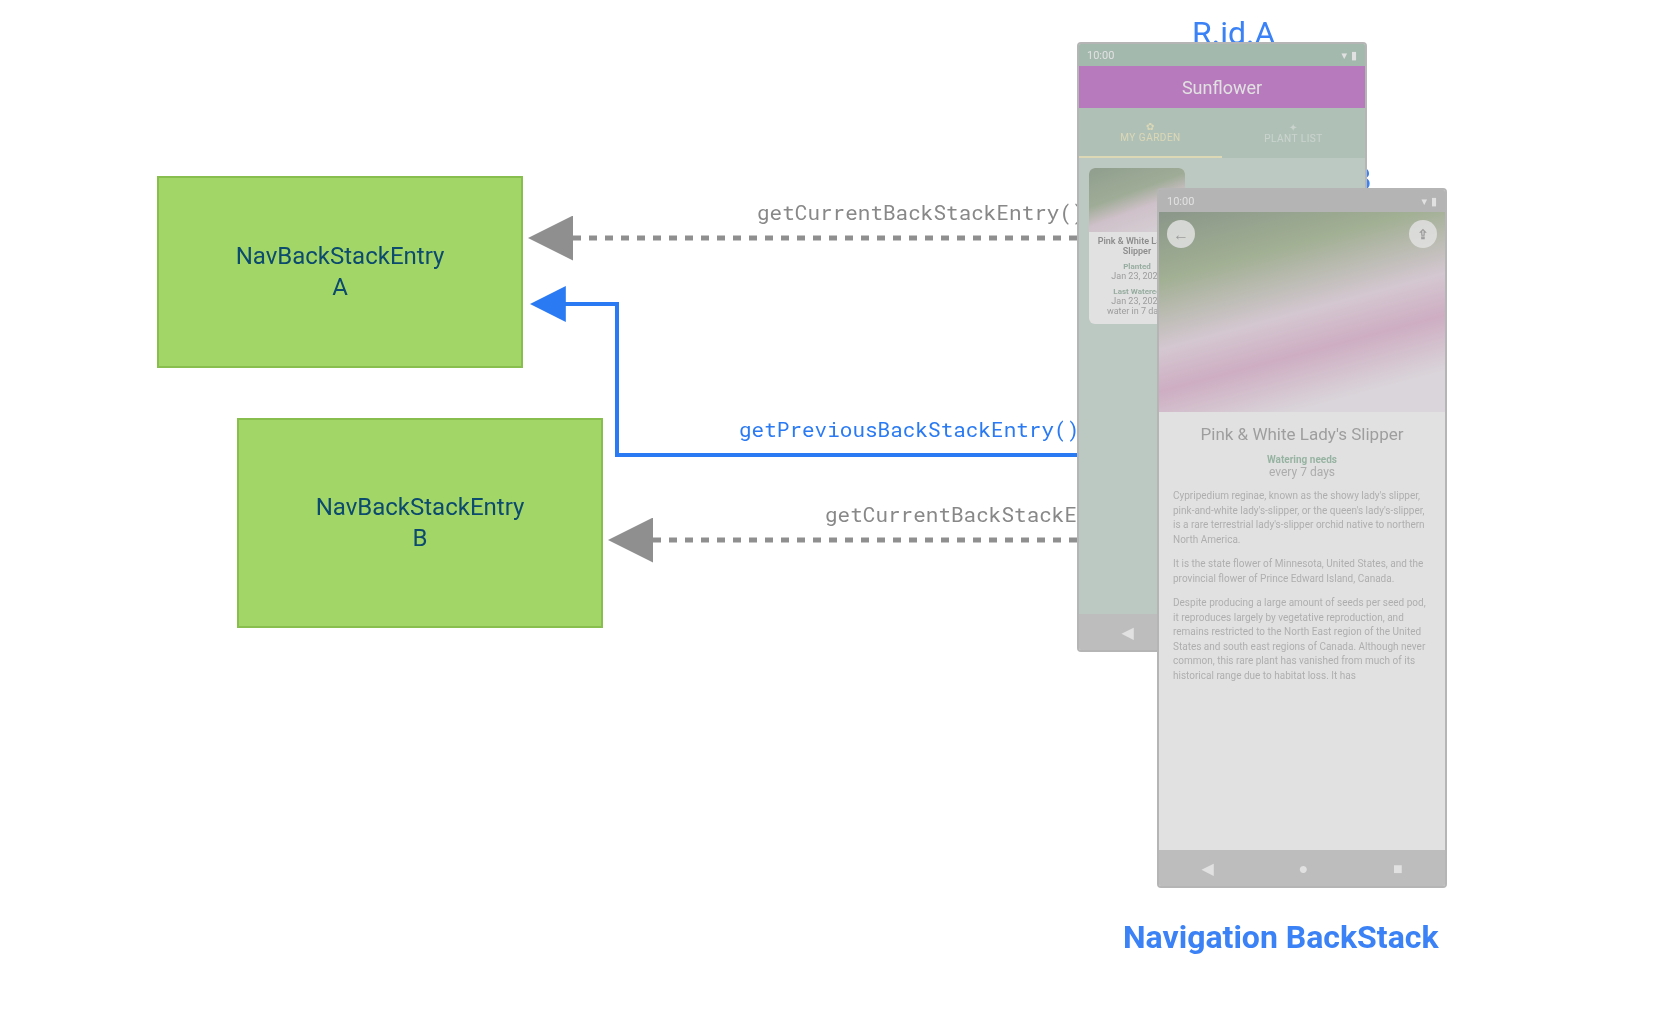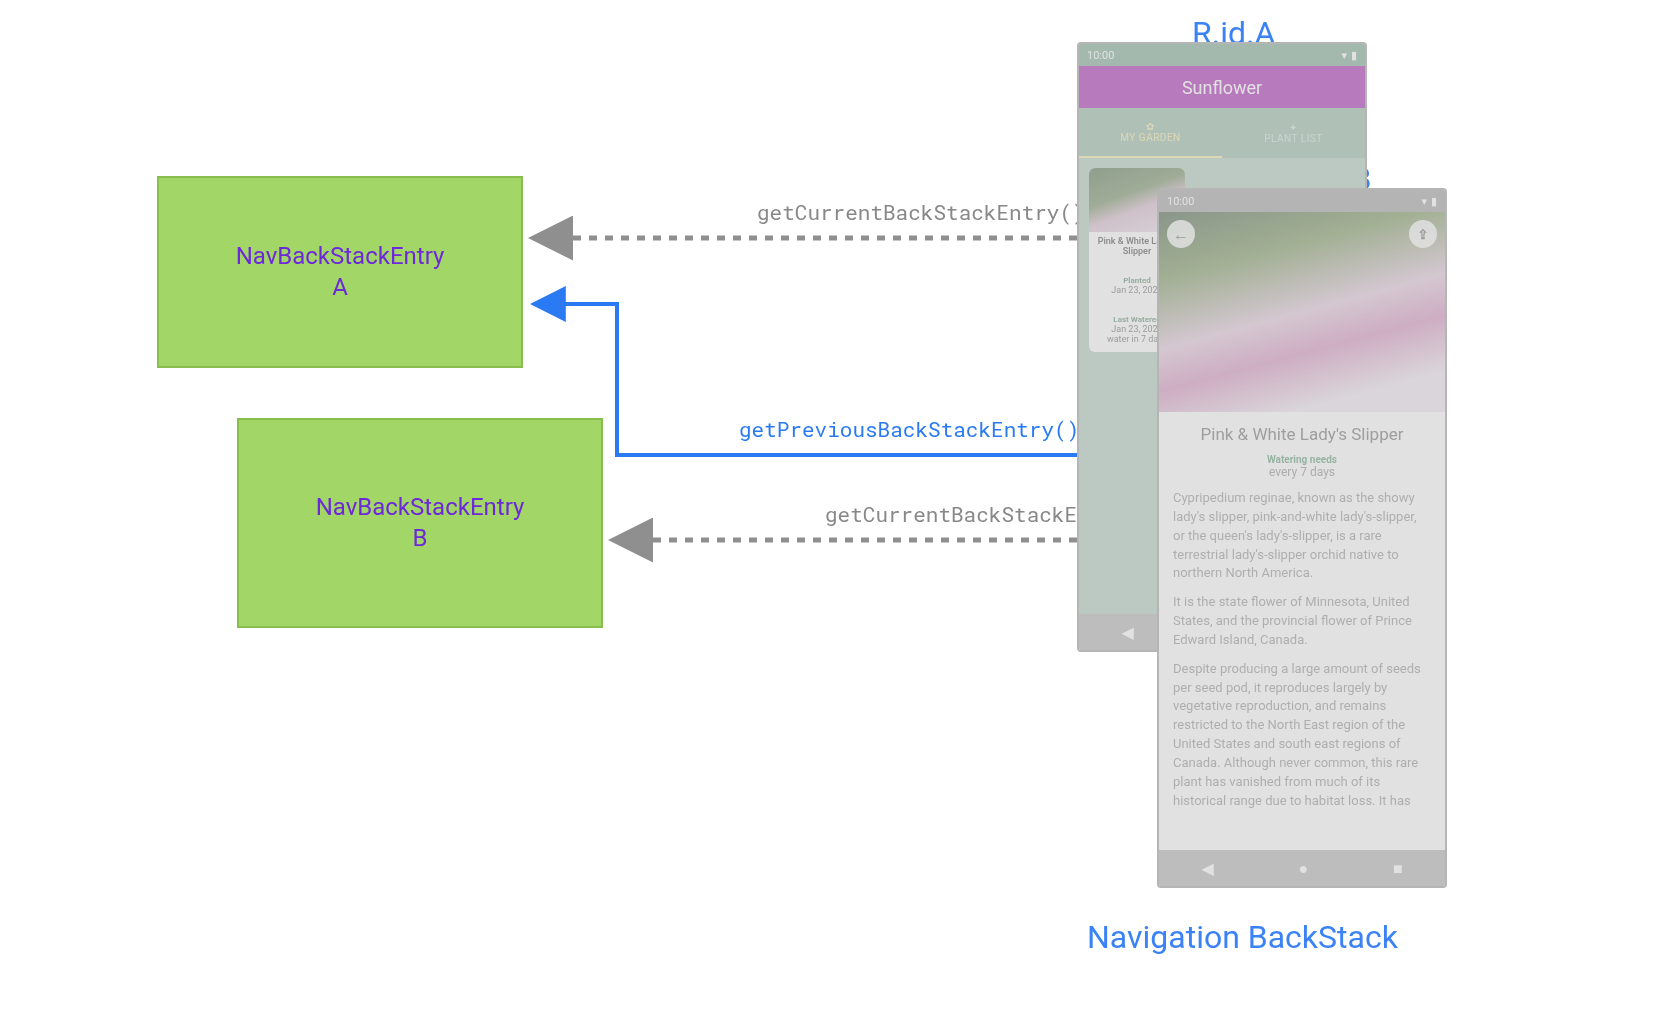--- a/index.html
+++ b/index.html
@@ -18,30 +18,30 @@
   }
   .green-box {
     position: absolute;
     background: #a2d767;
     border: 2px solid #87be4e;
     display: flex;
     flex-direction: column;
     align-items: center;
     justify-content: center;
     font-size: 24px;
-    color: #6d28d9;
+    color: #0c4a6e;
     line-height: 1.3;
   }
   .box-a { left: 50px; top: 176px; width: 366px; height: 192px; }
   .box-b { left: 130px; top: 418px; width: 366px; height: 210px; }
   .label { position: absolute; font-size: 32px; color: #3b82f6; }
   .label-rida { left: 1085px; top: 14px; }
   .label-ridb { left: 1182px; top: 160px; }
   .label-left { left: 80px; top: 918px; }
-  .label-right { left: 980px; top: 918px; }
+  .label-right { left: 1016px; top: 918px; font-weight: bold; }
   .method-label { position: absolute; font-size: 21px; font-family: "Roboto Mono", Menlo, monospace; }
   .m-gray { color: #888; }
   .m-blue { color: #2a7af3; }
   .m1 { left: 650px; top: 198px; }
   .m2 { left: 632px; top: 415px; }
   .m3 { left: 718px; top: 500px; }
 
   svg.overlay { position: absolute; left: 0; top: 0; width: 1465px; height: 1016px; pointer-events: none; }
 
   
@@ -64,34 +64,34 @@
   .phone-a .status-bar { background: #78a68e; }
   .phone-a .app-title { background: #a21caf; height: 42px; display: flex; align-items: center; justify-content: center; color: #fff; font-size: 18px; }
   .phone-a .tabs { background: #90b9a3; display: flex; height: 50px; }
   .phone-a .tab { flex: 1; display: flex; flex-direction: column; align-items: center; justify-content: center; font-size: 10px; letter-spacing: 0.5px; }
   .phone-a .tab.active { color: #f3e89e; border-bottom: 2px solid #f3e89e; }
   .phone-a .tab.inactive { color: #cee0d5; }
   .phone-a .body { background: #aecabb; flex: 1; padding: 10px; height: calc(100% - 22px - 42px - 50px - 36px); }
   .phone-a .card { background: #fff; border-radius: 6px; width: 96px; padding-bottom: 8px; overflow: hidden; text-align: center; font-size: 9px; color: #666; }
   .phone-a .card .thumb { width: 100%; height: 64px; background: linear-gradient(160deg,#4a6b47 0%,#6d8a5b 40%,#d8b8cb 60%,#e7e0e8 100%); }
   .phone-a .card .cname { font-weight: 600; margin: 4px 0; color: #444; }
-  .phone-a .card .sec { margin-top: 20px; }
+  .phone-a .card .sec { margin-top: 6px; }
   .phone-a .card .sec b { color: #5a8a6f; font-size: 8px; display: block; }
 
   
   .phone-b .status-bar { background: #9c9c9c; }
   .phone-b .hero { position: relative; height: 200px; background: linear-gradient(165deg,#3f5a3d 0%,#739254 25%,#e3c6dc 50%,#d48dbb 65%,#efe4ef 85%); }
   .phone-b .hero .back, .phone-b .hero .share { position: absolute; top: 8px; width: 28px; height: 28px; border-radius: 50%; background: rgba(255,255,255,0.85); display: flex; align-items: center; justify-content: center; color: #666; font-weight: bold; font-size: 16px; }
   .phone-b .hero .back { left: 8px; }
   .phone-b .hero .share { right: 8px; font-size: 13px; }
   .phone-b .content { background: #fff; height: calc(100% - 22px - 200px - 36px); padding: 12px 14px; overflow: hidden; }
   .phone-b .ptitle { text-align: center; font-size: 17px; color: #6b6b6b; margin-bottom: 10px; }
   .phone-b .needs { text-align: center; font-size: 10px; color: #5a9a73; font-weight: bold; }
   .phone-b .needs-val { text-align: center; font-size: 12px; color: #8a8a8a; margin-bottom: 10px; }
-  .phone-b .para { font-size: 13px; color: #8f8f8f; line-height: 1.45; margin-bottom: 10px; }
+  .phone-b .para { font-size: 10px; color: #8f8f8f; line-height: 1.45; margin-bottom: 10px; }
 
   
   .fade { position: absolute; inset: 0; background: rgba(200,200,200,0.55); pointer-events: none; }
 </style>
 </head>
 <body>
 
 <div class="canvas">
 
   <div class="green-box box-a">

